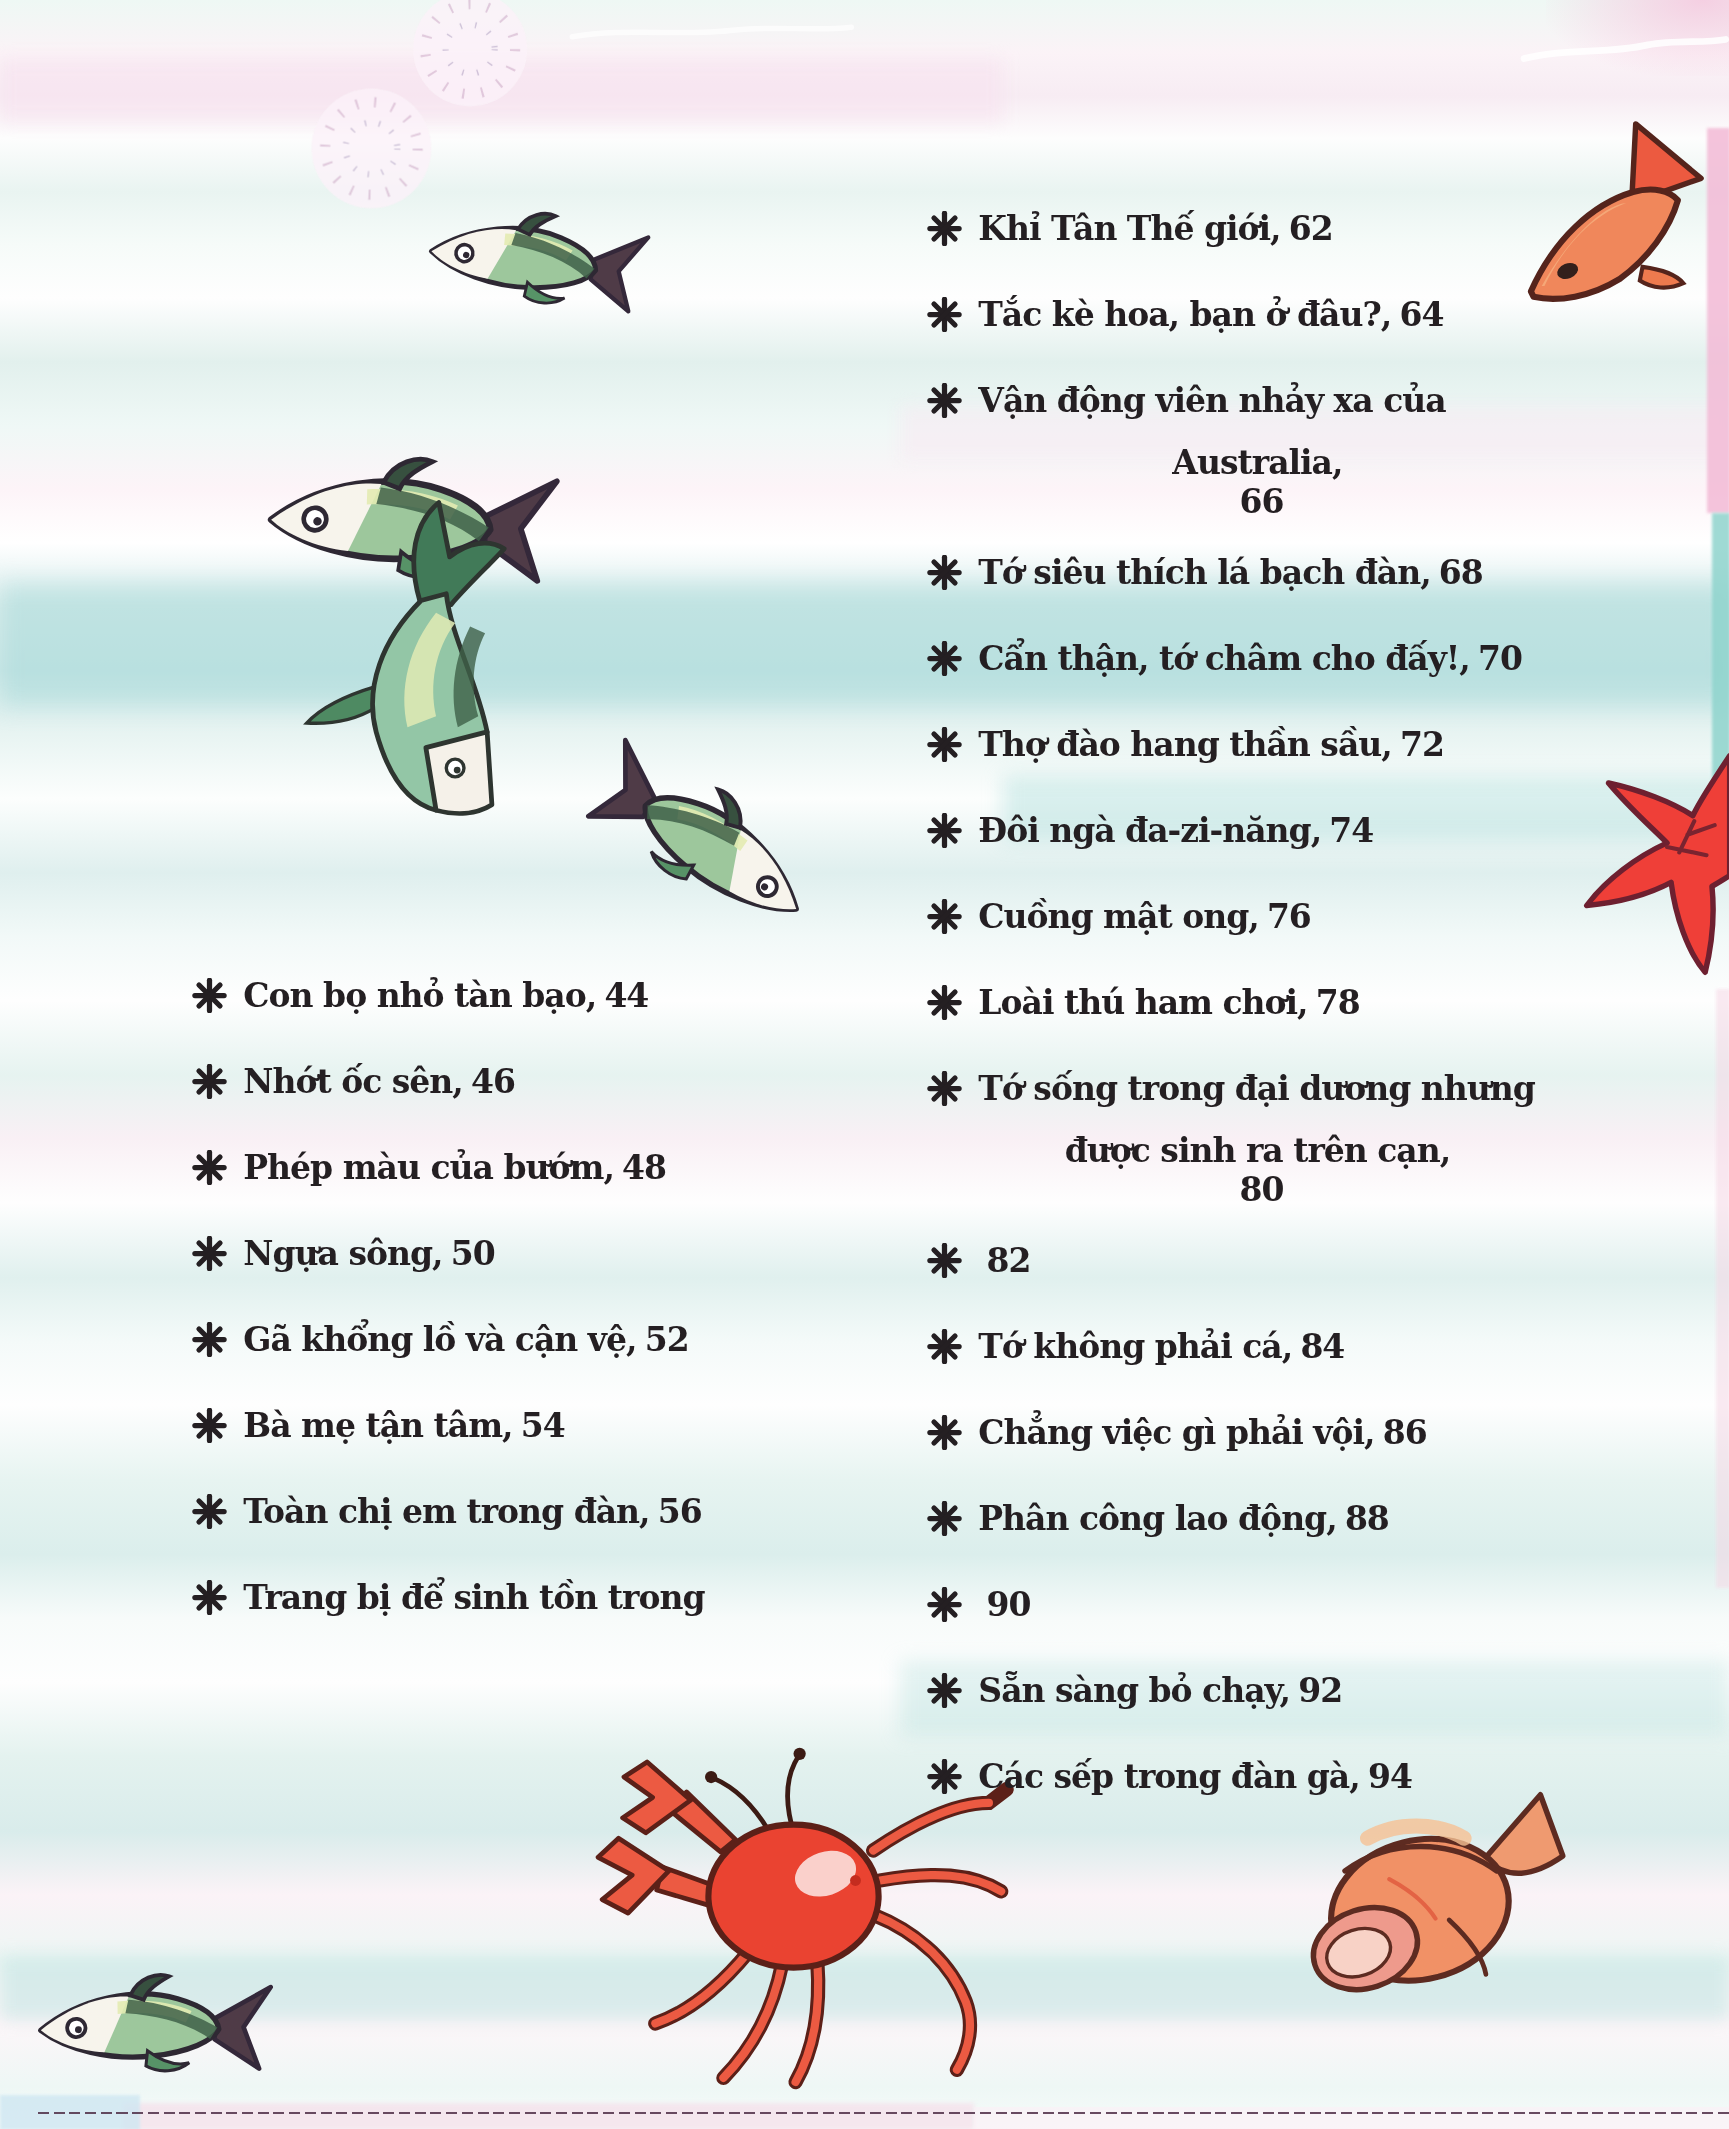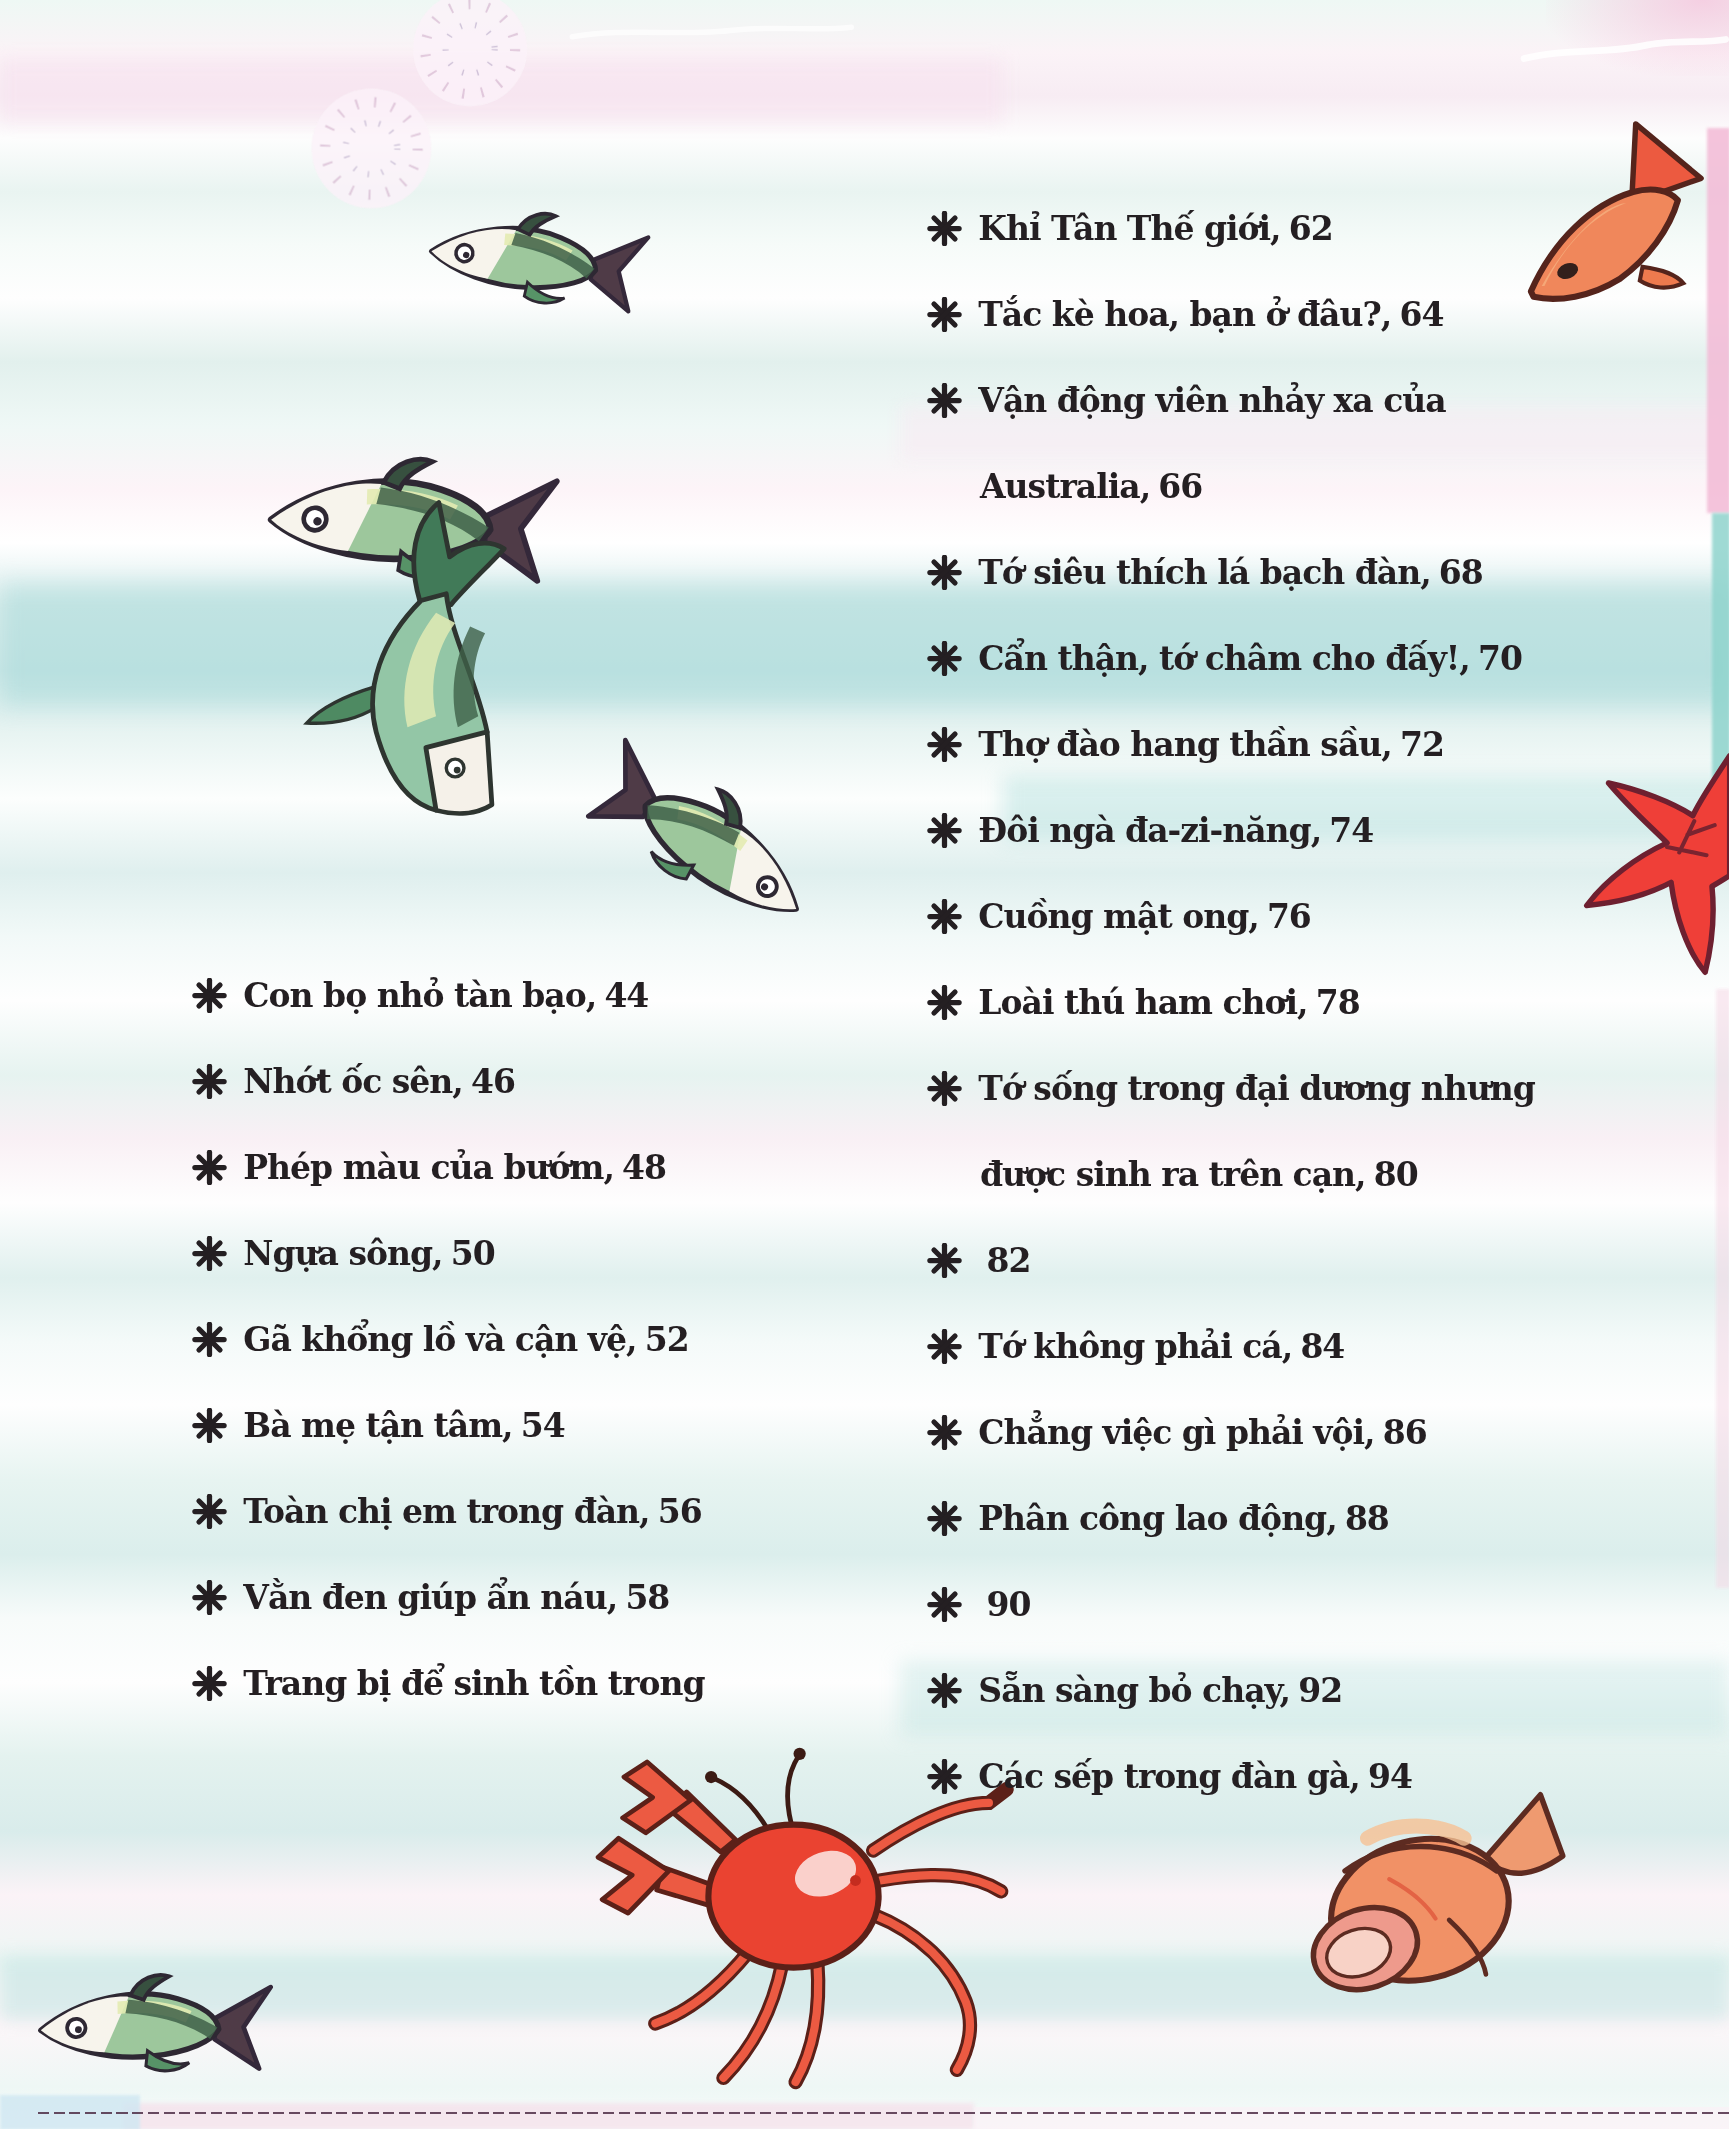--- a/index.html
+++ b/index.html
@@ -34,21 +34,21 @@
   .bottom-dash{position:absolute;left:38px;top:2112px;width:1691px;height:2px;z-index:2;opacity:.85;
     background:repeating-linear-gradient(90deg,#4e2d46 0 11px,rgba(78,45,70,0) 11px 15.7px);}
   .bottom-pink{position:absolute;left:123px;top:2103px;width:851px;height:26.6px;background:#f6dde9;opacity:.65;z-index:1;filter:blur(2px);}
   .bottom-blue{position:absolute;left:0;top:2095px;width:140px;height:35px;background:#cfe7f2;opacity:.8;z-index:1;filter:blur(1.4px);}
   .bottom-pink2{position:absolute;left:974px;top:2107px;width:756px;height:22.5px;background:#fdeef5;opacity:.5;z-index:1;}
   .art{position:absolute;left:0;top:0;z-index:2;pointer-events:none;}
   .col{position:absolute;z-index:3;}
   .col-left{left:192px;top:952px;}
   .col-right{left:927px;top:185px;}
   .toc-line{display:flex;align-items:center;height:86px;white-space:pre;}
-  .toc-line.cont{padding-left:53px;}
+  .toc-line.cont{padding-left:53px;flex-direction:column;}
   .bullet{width:35px;height:35px;margin-right:16.3px;flex:none;}
   .toc-text,.toc-page{
     font-family:"DejaVu Serif", serif;
     font-weight:700;font-size:33px;letter-spacing:-1px;
     color:#241f22;
   }
   .toc-page{margin-left:8.2px;}
 </style>
 </head>
 <body>
@@ -224,28 +224,20 @@
       <line x1="48" y1="12" x2="12" y2="48"></line>
     </g>
   </svg><span class="toc-text">Toàn chị em trong đàn,</span><span class="toc-page">56</span></div>
       <div class="toc-line"><svg class="bullet" viewBox="0 0 60 60">
     <g stroke="#241f22" stroke-width="9" stroke-linecap="round">
       <line x1="30" y1="4" x2="30" y2="56"></line>
       <line x1="5" y1="30" x2="55" y2="30"></line>
       <line x1="12" y1="12" x2="48" y2="48"></line>
       <line x1="48" y1="12" x2="12" y2="48"></line>
     </g>
-  </svg><span class="toc-text">Vằn đen giúp ẩn náu,</span><span class="toc-page">58</span></div>
-      <div class="toc-line"><svg class="bullet" viewBox="0 0 60 60">
-    <g stroke="#241f22" stroke-width="9" stroke-linecap="round">
-      <line x1="30" y1="4" x2="30" y2="56"></line>
-      <line x1="5" y1="30" x2="55" y2="30"></line>
-      <line x1="12" y1="12" x2="48" y2="48"></line>
-      <line x1="48" y1="12" x2="12" y2="48"></line>
-    </g>
   </svg><span class="toc-text">Trang bị để sinh tồn trong</span></div>
     </div>
   <div class="col col-right" id="col-right">
       <div class="toc-line"><svg class="bullet" viewBox="0 0 60 60">
     <g stroke="#241f22" stroke-width="9" stroke-linecap="round">
       <line x1="30" y1="4" x2="30" y2="56"></line>
       <line x1="5" y1="30" x2="55" y2="30"></line>
       <line x1="12" y1="12" x2="48" y2="48"></line>
       <line x1="48" y1="12" x2="12" y2="48"></line>
     </g>

